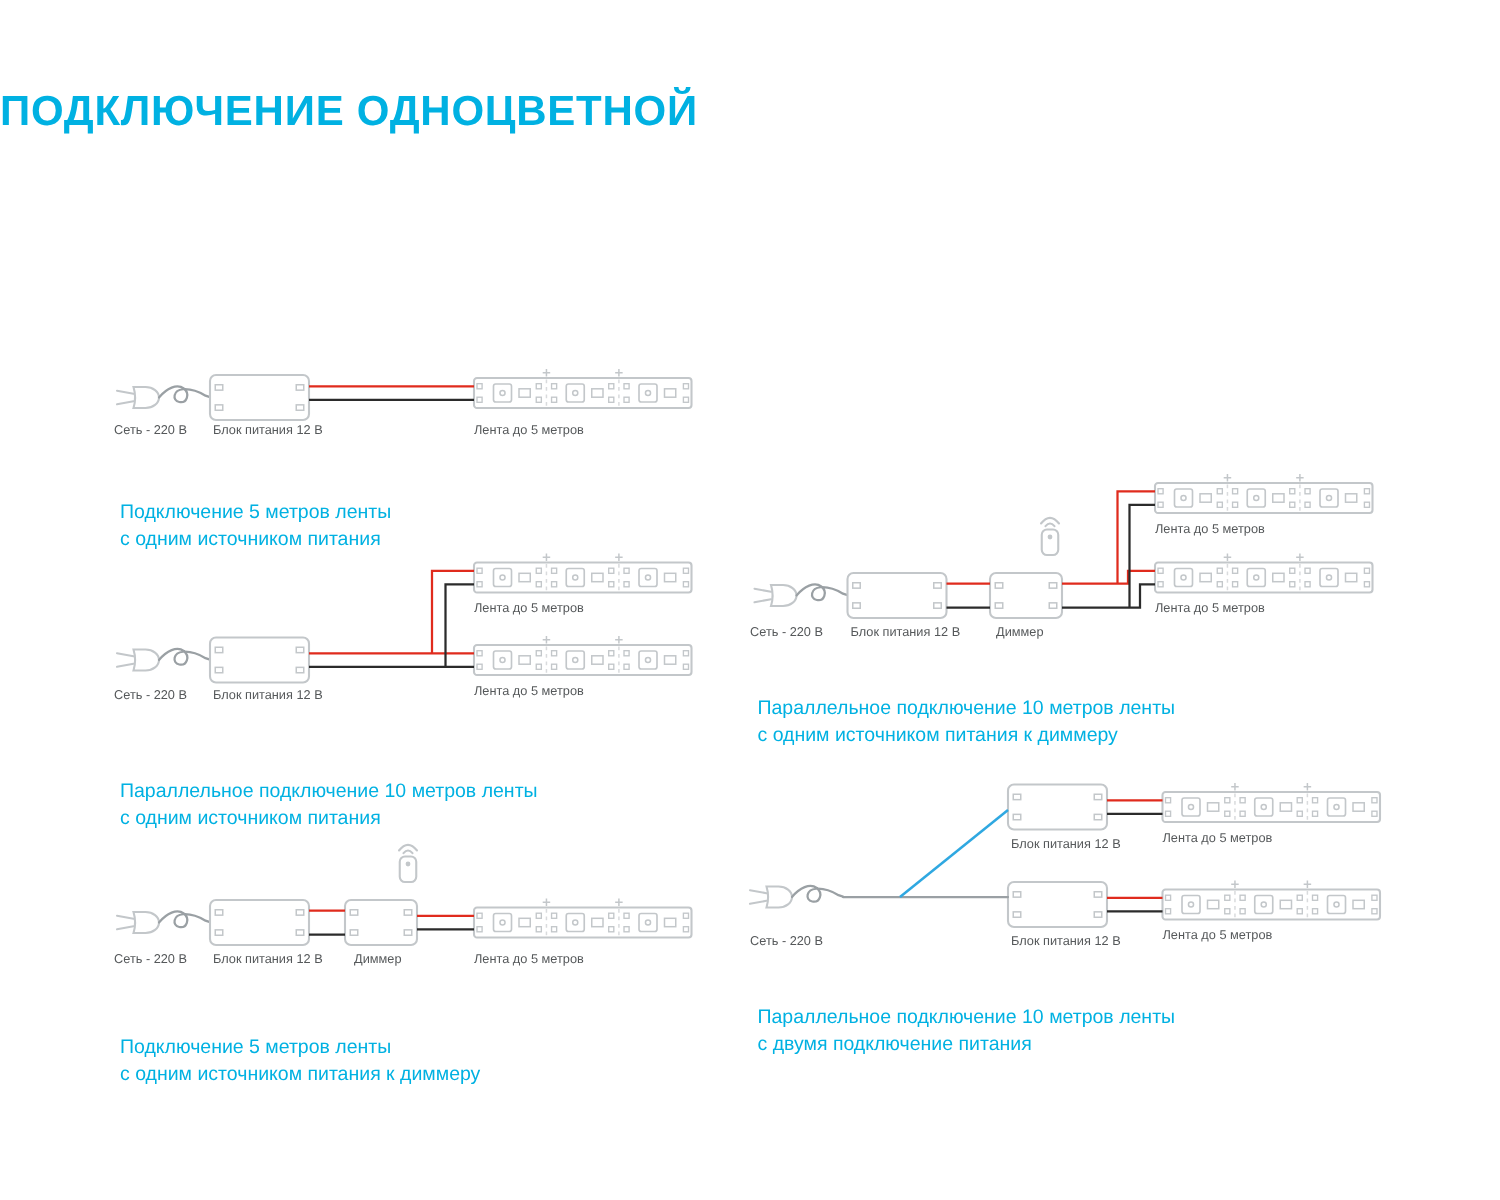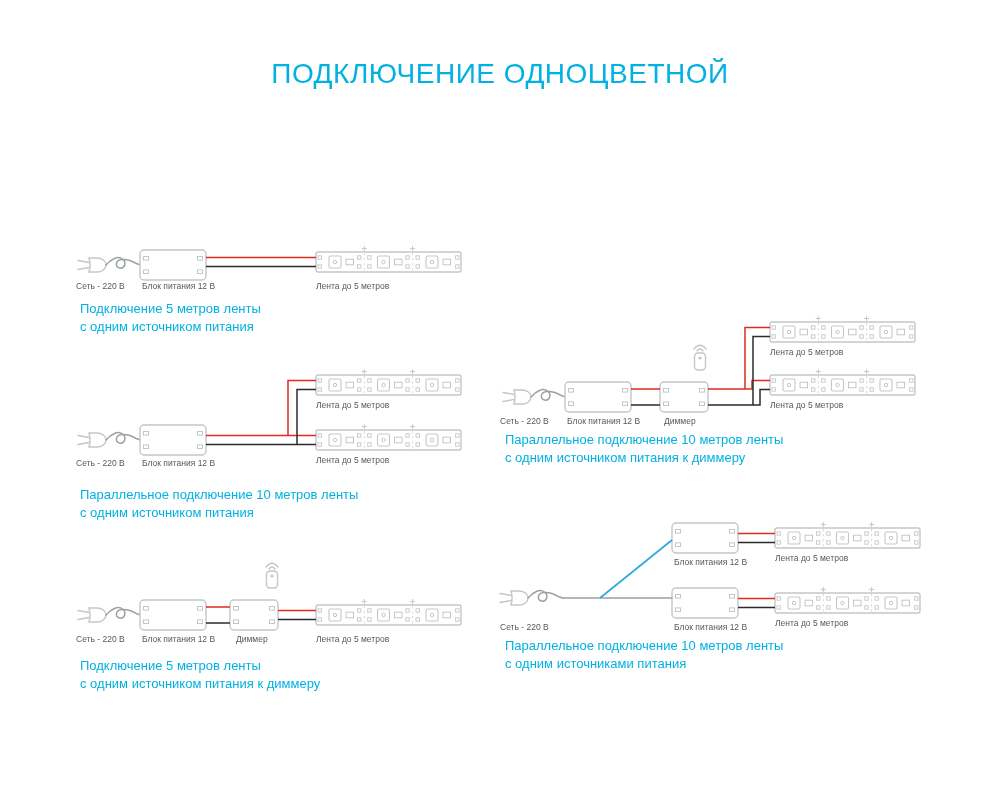--- a/index.html
+++ b/index.html
@@ -2,31 +2,32 @@
 <html style="--accent: #00b1e2; --label: #55585a; --outline: #c3c7ca; --outline_light: #d9dbdd; --cord: #9aa0a4; --wire_red: #e02b1d; --wire_black: #2b2b2b; --wire_blue: #2fa8e1;"><head>
 <meta charset="utf-8">
 <style>
   html,body { margin:0; padding:0; background:#ffffff; }
   .canvas {
     position:relative; width:1000px; height:800px; background:#ffffff;
     overflow:hidden; font-family:"Liberation Sans", sans-serif;
   }
   .art { position:absolute; left:0; top:0; }
   .title {
-    position:absolute; left:0; top:56px; width:1000px; text-align:center;
-    color:var(--accent); font-weight:normal; font-size:28px; line-height:36px;
+    position:absolute; left:0; top:56px; width:1000px; text-align:left;
+    color:var(--accent); font-weight:bold; font-size:28px; line-height:36px;
     letter-spacing:0.5px;
   }
   .label {
     position:absolute; font-size:8.5px; line-height:10px; color:var(--label);
     white-space:nowrap;
   }
   .caption {
     position:absolute; font-size:13px; line-height:17.5px; color:var(--accent);
     white-space:nowrap;
+    margin-top:32px;
   }
   
   .comp      { fill:#ffffff; stroke:var(--outline); stroke-width:1.4; }
   .comp-line { fill:none; stroke:var(--outline); stroke-width:1.4; stroke-linecap:round; }
   .term      { fill:none; stroke:var(--outline); stroke-width:1; }
   .term-fill { fill:var(--outline); stroke:none; }
   .cutline   { stroke:var(--outline_light); stroke-width:1; stroke-dasharray:2.5,2.5; }
   .markg line{ stroke:var(--outline); stroke-width:1; }
   .padg rect { fill:none; stroke:var(--outline); stroke-width:0.9; }
   .ledg rect { fill:#ffffff; stroke:var(--outline); stroke-width:1.1; }
@@ -205,16 +206,16 @@
     <div>с одним источником питания к диммеру</div>
   </div>
 
   <div class="label" style="left:775px;top:553px">Лента до 5 метров</div>
   <div class="label" style="left:674px;top:557px">Блок питания 12 В</div>
   <div class="label" style="left:775px;top:618px">Лента до 5 метров</div>
   <div class="label" style="left:674px;top:622px">Блок питания 12 В</div>
   <div class="label" style="left:500px;top:622px">Сеть - 220 В</div>
   <div class="caption" style="left:505px;top:637px">
     <div>Параллельное подключение 10 метров ленты</div>
-    <div>с одним источниками питания</div>
+    <div>с двумя подключение питания</div>
   </div>
 
 </div>
 
 </body></html>

